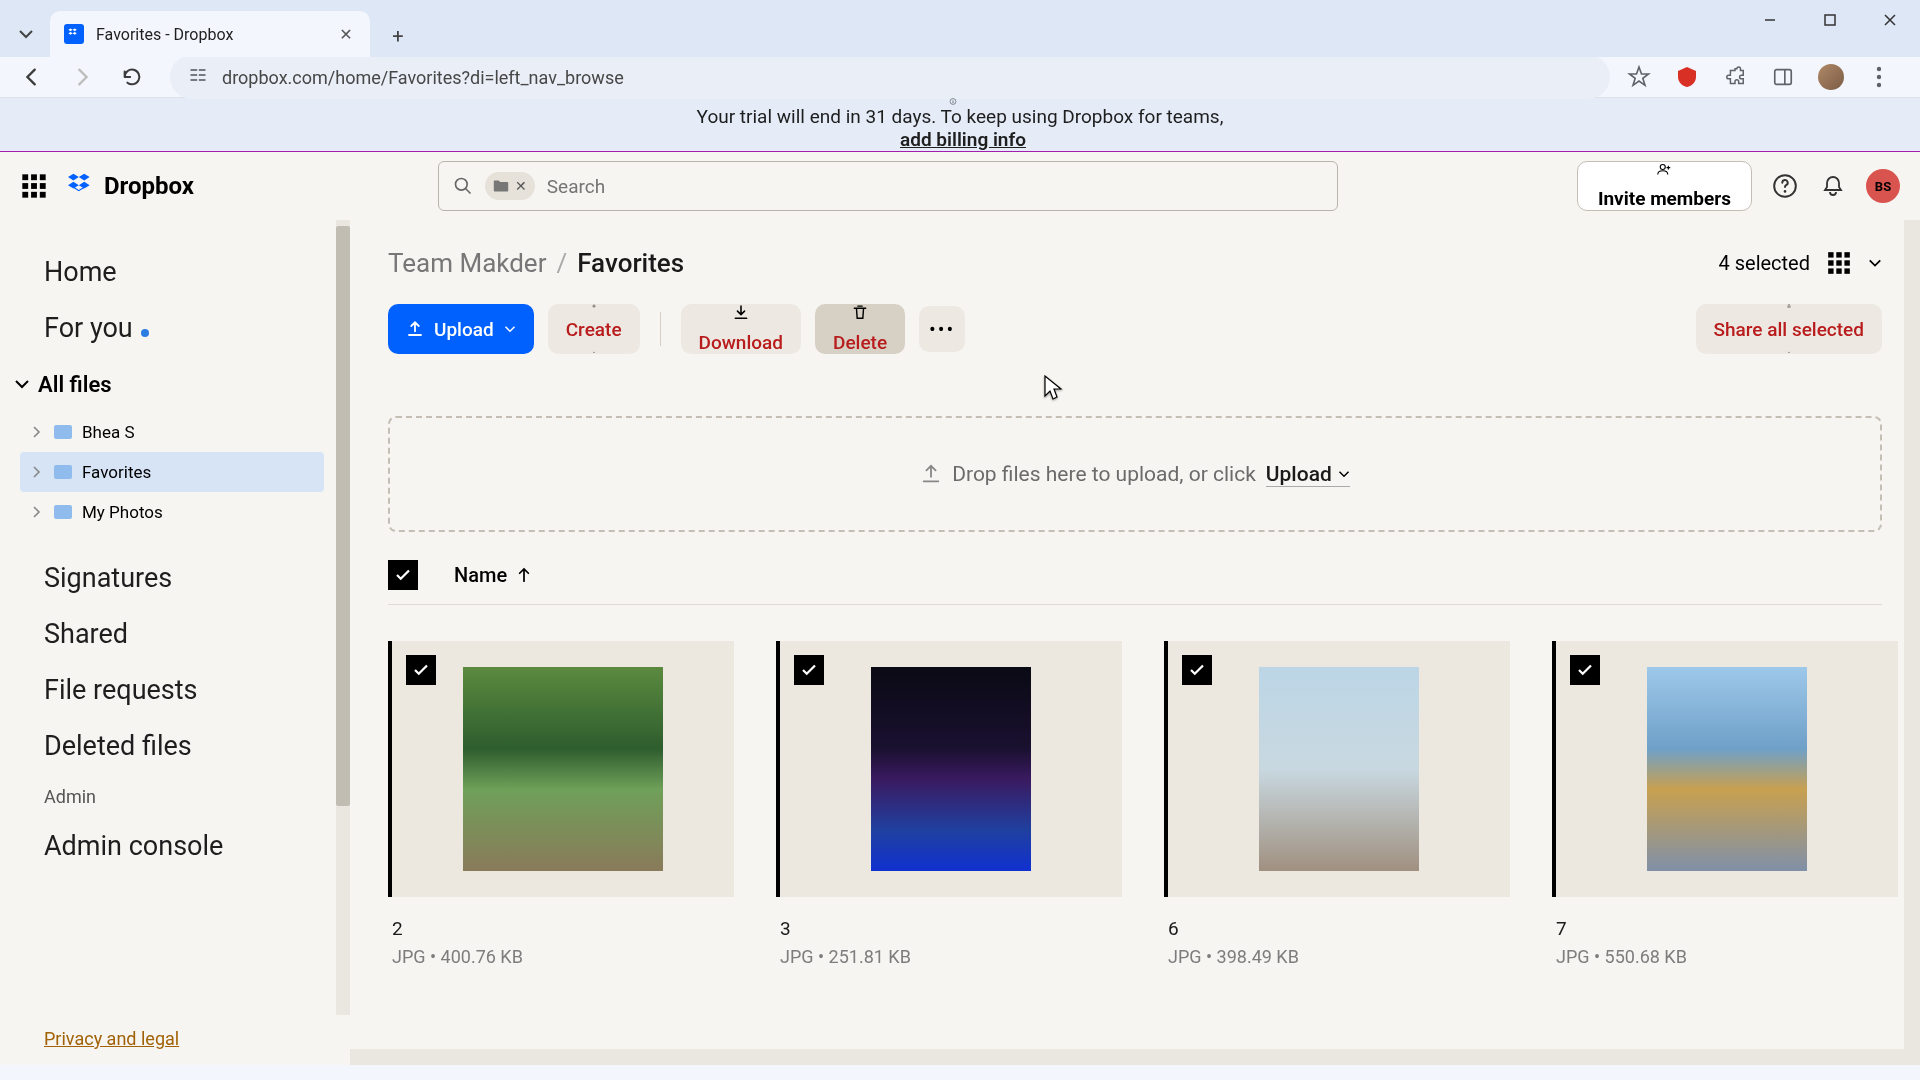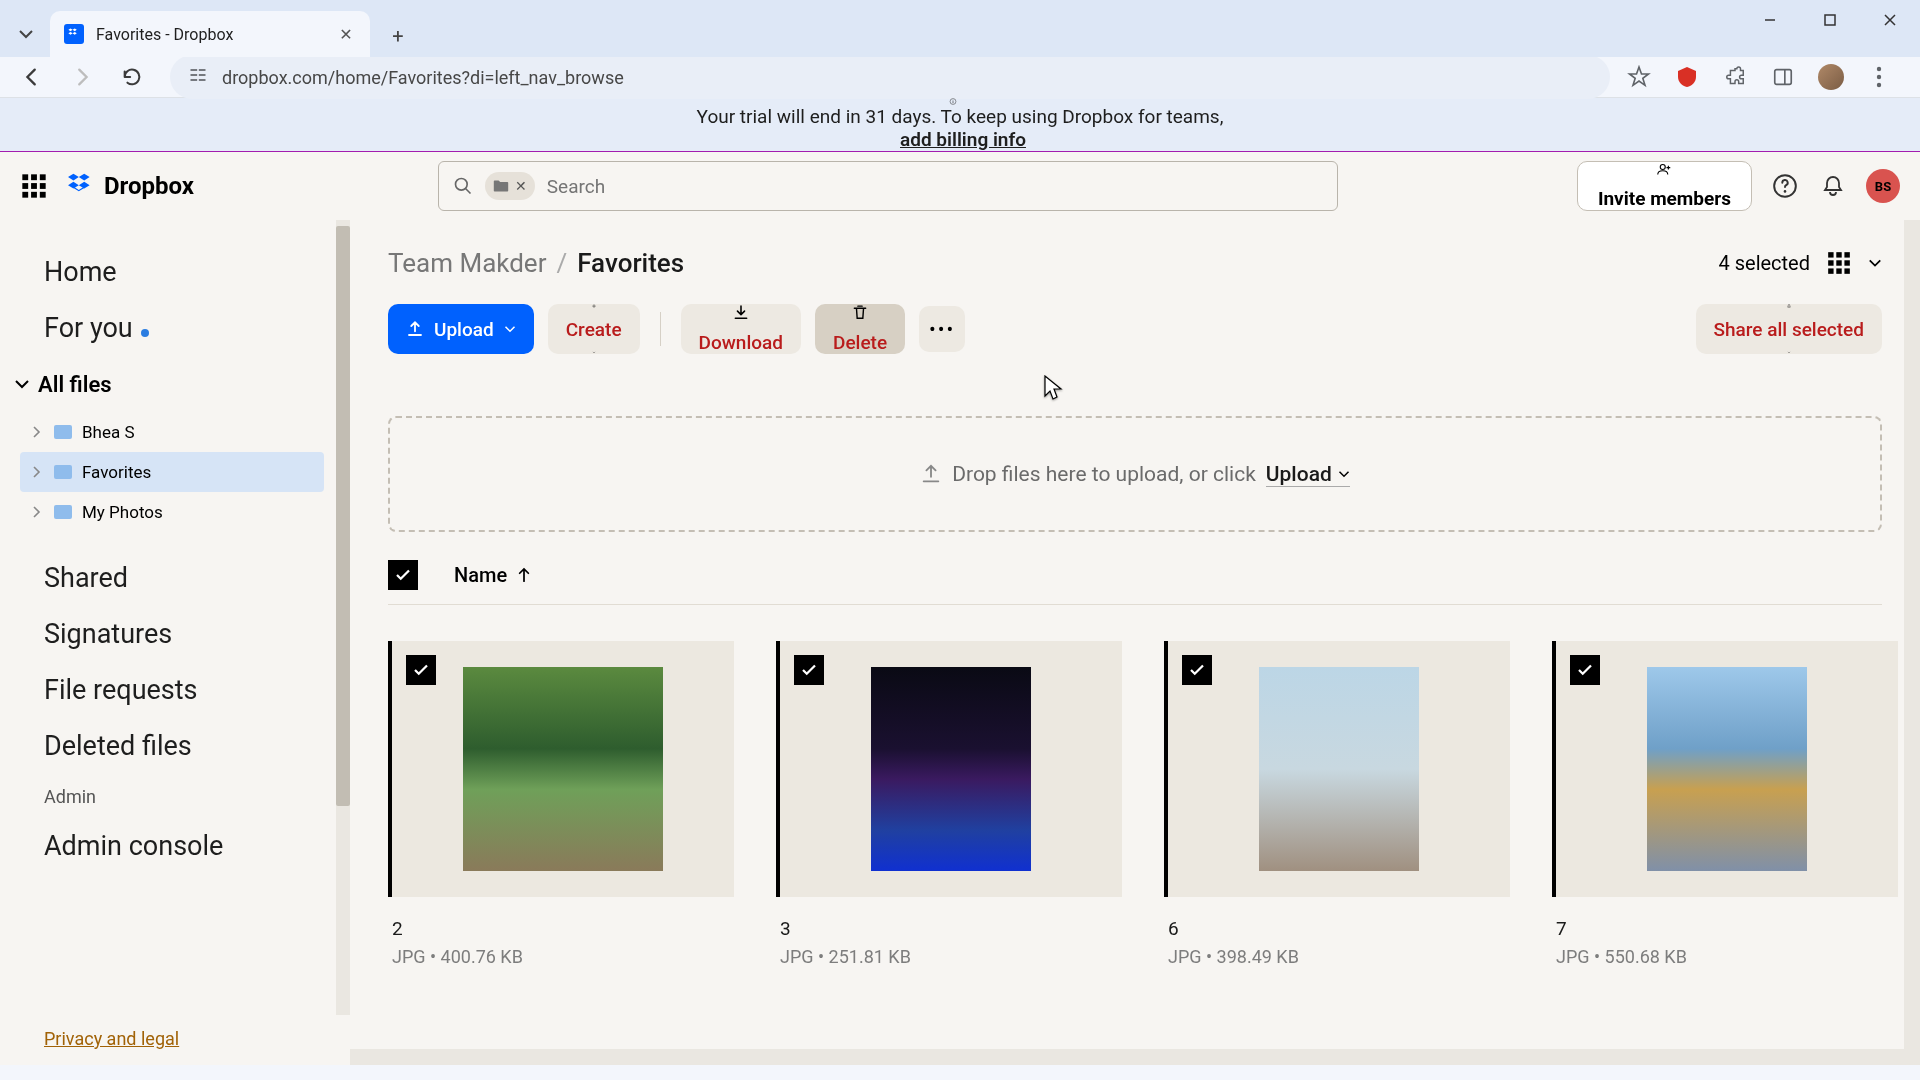--- a/index.html
+++ b/index.html
@@ -311,22 +311,22 @@
       </div>
       <div class="tree-item">
         <svg class="chev" width="12" height="12" viewBox="0 0 12 12">
             <path d="M3 1l5 5-5 5" stroke="#888" stroke-width="1.6" fill="none"></path>
           </svg>
         <div class="foldericon"></div>
         <span>My Photos</span>
       </div>
     </div>
     <div class="sb-divider"></div>
+    <div class="sb-item">Signatures</div>
     <div class="sb-item">Shared</div>
-    <div class="sb-item">Signatures</div>
     <div class="sb-item">File requests</div>
     <div class="sb-item">Deleted files</div>
     <div class="sb-small">Admin</div>
     <div class="sb-item">Admin console</div>
     <div class="sb-bottom">Privacy and legal</div>
     <div class="sb-scroll">
         <div class="thumb"></div>
       </div>
   </div>
 

